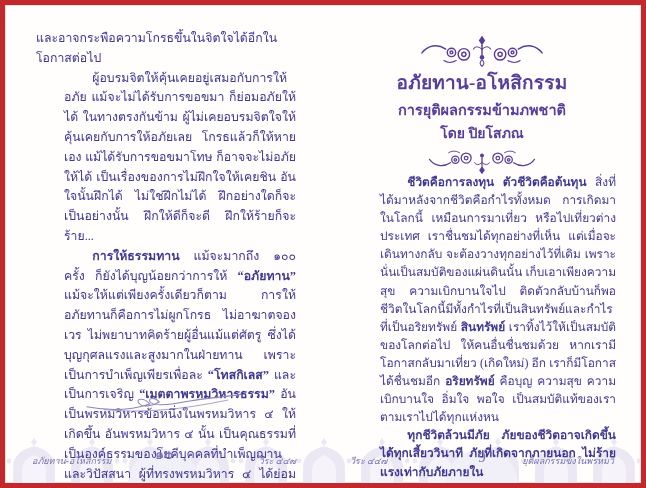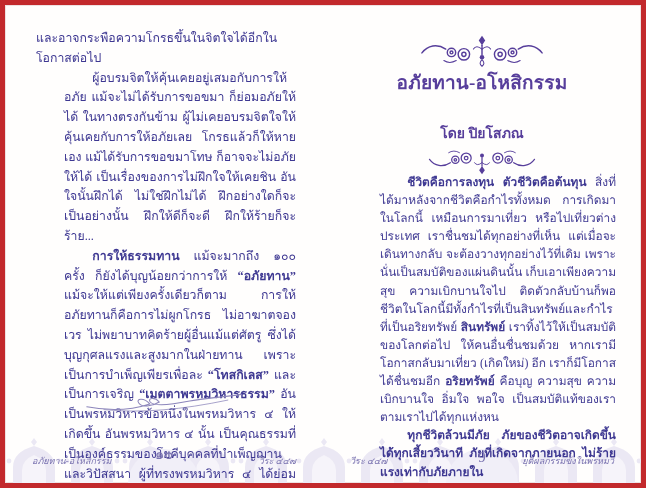--- a/index.html
+++ b/index.html
@@ -112,20 +112,21 @@
         <path d="M65 2 l3.4 5 -3.4 5 -3.4 -5 Z" fill="currentColor" stroke="none"></path>
         <path d="M65 12 V22"></path>
         <path d="M65 16 q-6 -5 -9 0" stroke-width="1.1"></path>
         <path d="M65 16 q6 -5 9 0" stroke-width="1.1"></path>
         <circle cx="65" cy="24.5" r="2.4" fill="currentColor" stroke="none"></circle>
         <path d="M65 27 q-4 4 0 7 q4 -3 0 -7" stroke-width="1.1"></path>
       </svg>
     </div>
 
     <div class="hdr chapter-title">อภัยทาน-อโหสิกรรม</div>
+    <div class="hdr chapter-subtitle">การยุติผลกรรมข้ามภพชาติ</div>
     <div class="hdr byline">โดย ปิยโสภณ</div>
 
     <div class="hdr orn orn-bottom">
       <svg width="118" height="30" viewBox="0 0 130 36" fill="none" stroke="currentColor" stroke-width="1.5" stroke-linecap="round">
         <g transform="translate(0,36) scale(1,-1)">
           <g id="ornB">
             <path d="M2 20 C8 12 18 10 27 16"></path>
             <circle cx="33" cy="19.5" r="4.4"></circle>
             <circle cx="33" cy="19.5" r="1.5"></circle>
             <circle cx="46" cy="21.5" r="6"></circle>

